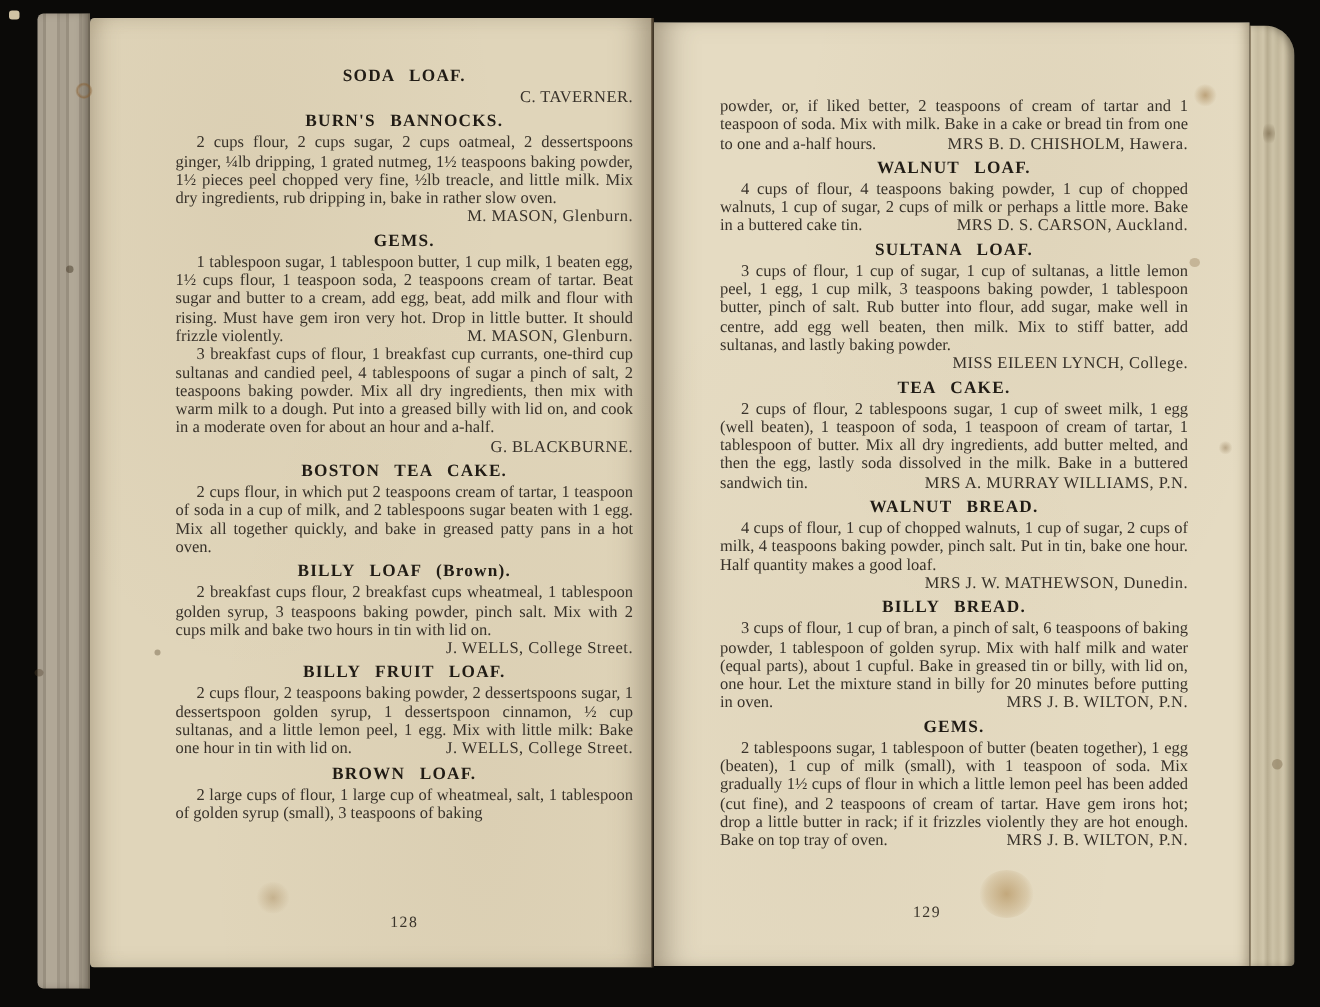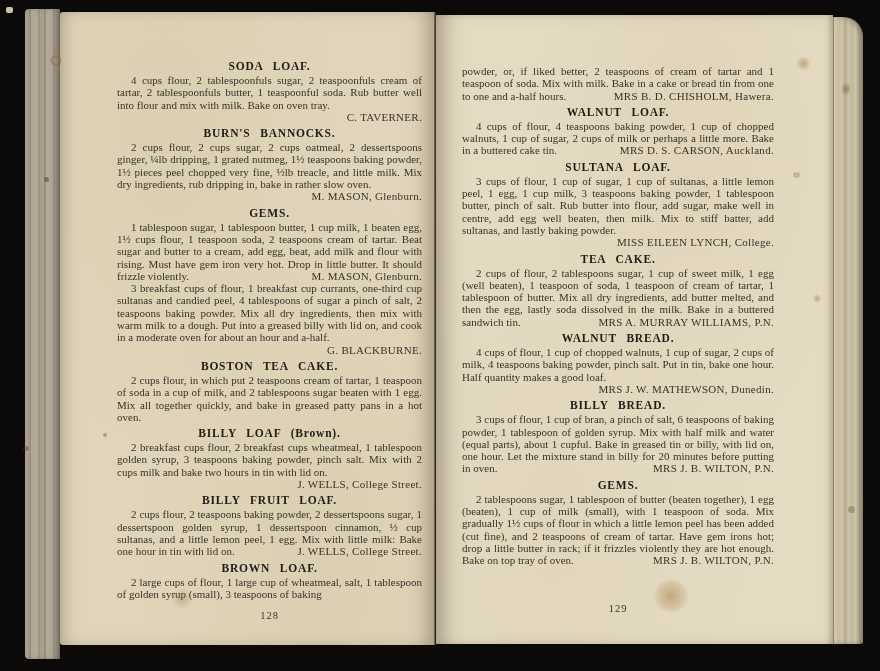--- a/index.html
+++ b/index.html
@@ -47,22 +47,22 @@
   
   .fore-edge {
     position:absolute; left:833px; top:17px; width:29px; height:627px;
     background:linear-gradient(90deg,#d6ccb1 0%,#c6bb9f 16%,#d0c6ab 28%,#b7ac90 38%,#cdc3a8 50%,#c1b69a 62%,#d2c8ad 74%,#bdb296 88%,#c8bda2 100%);
     border-left:1px solid rgba(110,95,70,0.6);
     border-radius:0 20px 3px 0;
     box-shadow:inset -4px 0 6px -2px rgba(40,33,22,0.55);
   }
 
   
-  .textcol-left { margin:48px 13px 0 57px; width:305px; }
-  .textcol-right { margin:50px 0 0 26px; width:312px; }
+  .textcol-left { margin:33px 13px 0 57px; width:305px; }
+  .textcol-right { margin:50px 0 0 44px; width:312px; }
 
   .rtitle {
     margin:4px 0 2px; font-size:11.5px; font-weight:bold; text-align:center;
     letter-spacing:0.8px; word-spacing:6px; color:#211c15;
   }
   .rbody {
     margin:0; font-size:11px; line-height:12.3px; text-align:justify;
     text-indent:14px; color:#38322a;
   }
   .rbody::after { content:""; display:block; clear:both; }
@@ -101,21 +101,21 @@
 
 <div class="scan">
 
   <div class="spine-edge"></div>
 
   <div class="page page-left">
     <div class="textcol-left">
 
       <section>
         <h3 class="rtitle" style="margin-top:0">SODA LOAF.</h3>
-        <p class="rbody"><span>4 cups flour, 2 tablespoonfuls sugar, 2 teaspoonfuls cream of tartar, 2 tablespoonfuls butter, 1 teaspoonful soda. Rub butter well into flour and mix with milk. Bake on oven tray.</span> <span class="attr">C. TAVERNER.</span></p>
+        <p class="rbody"> <span class="attr">C. TAVERNER.</span></p>
       </section>
 
       <section>
         <h3 class="rtitle">BURN'S BANNOCKS.</h3>
         <p class="rbody"><span>2 cups flour, 2 cups sugar, 2 cups oatmeal, 2 dessertspoons ginger, ¼lb dripping, 1 grated nutmeg, 1½ teaspoons baking powder, 1½ pieces peel chopped very fine, ½lb treacle, and little milk. Mix dry ingredients, rub dripping in, bake in rather slow oven.</span> <span class="attr">M. MASON, Glenburn.</span></p>
       </section>
 
       <section>
         <h3 class="rtitle">GEMS.</h3>
         <p class="rbody"><span>1 tablespoon sugar, 1 tablespoon butter, 1 cup milk, 1 beaten egg, 1½ cups flour, 1 teaspoon soda, 2 teaspoons cream of tartar. Beat sugar and butter to a cream, add egg, beat, add milk and flour with rising. Must have gem iron very hot. Drop in little butter. It should frizzle violently.</span> <span class="attr">M. MASON, Glenburn.</span></p>

